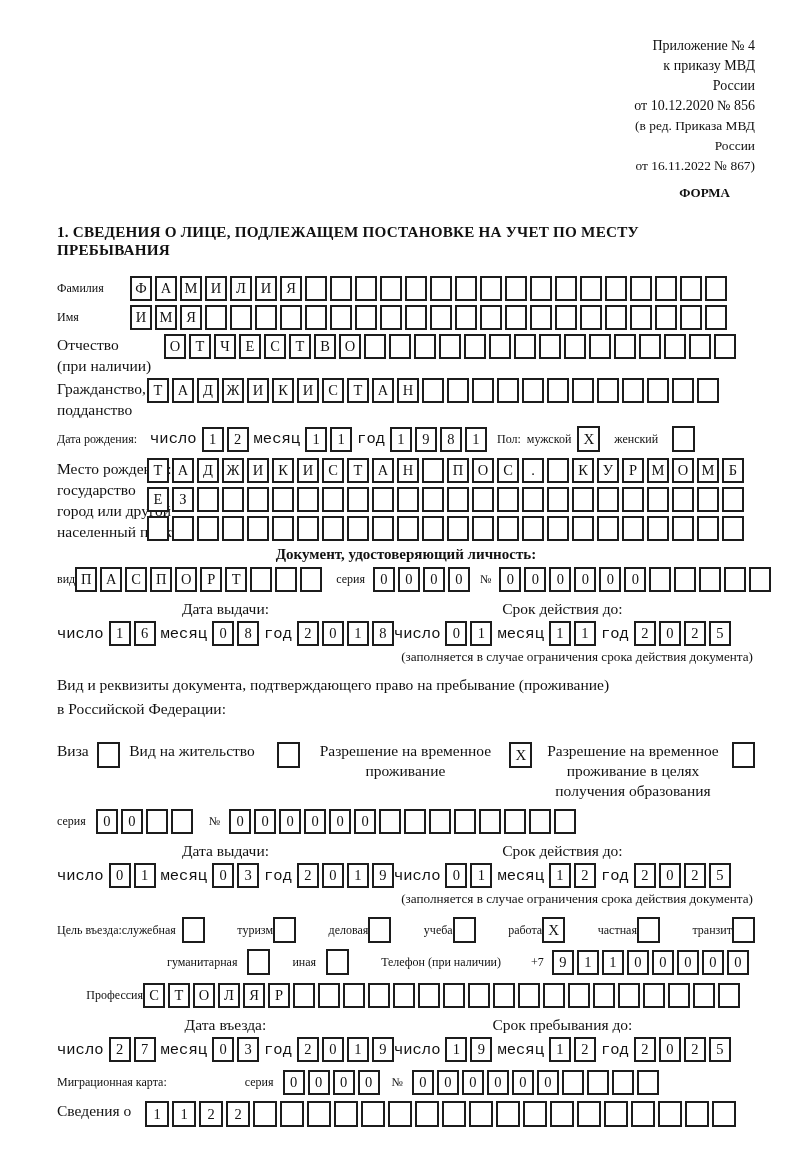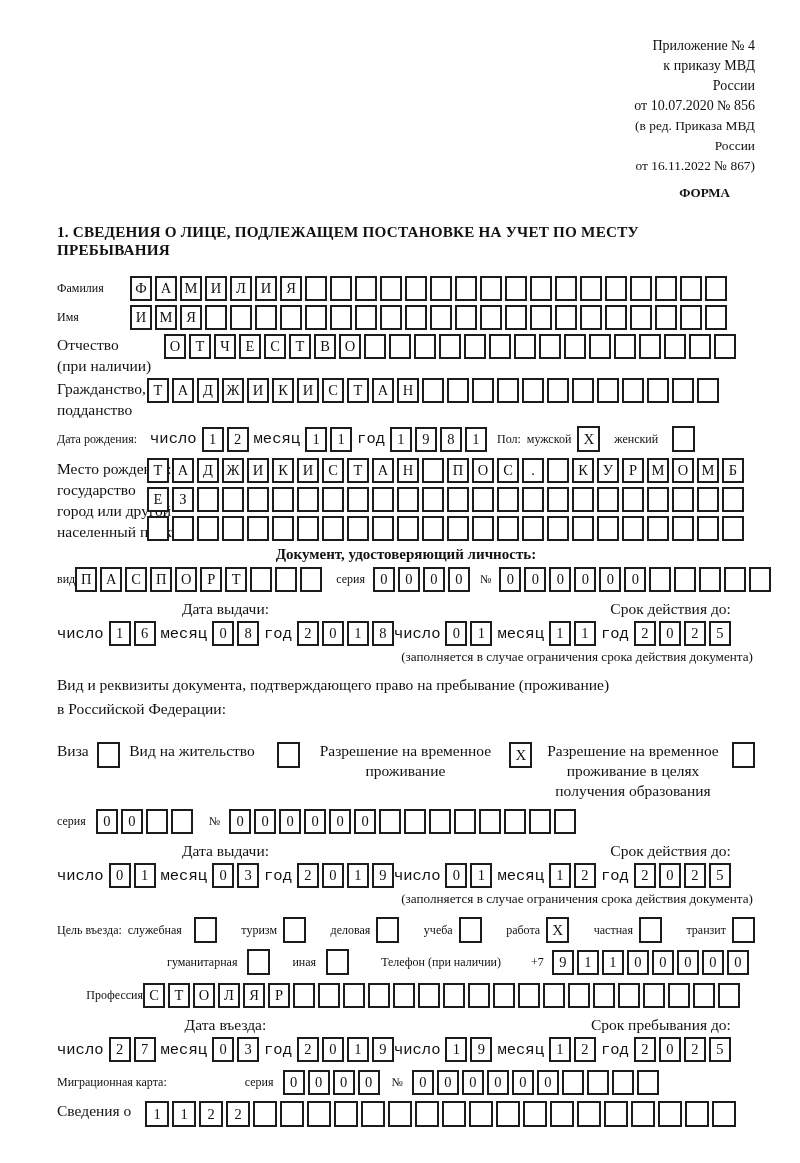--- a/index.html
+++ b/index.html
@@ -21,41 +21,41 @@
   .cbox{box-sizing:border-box;flex:none;width:23px;height:26px;border:2px solid #1c1c1c;
         display:inline-flex;align-items:center;justify-content:center;font-size:15px;}
   .row{display:flex;align-items:center;margin-top:4px;}
   .labcol{flex:none;font-size:15.5px;line-height:21px;}
   .stack>.cells{margin-top:4px;}
   .stack>.cells:first-child{margin-top:0;}
   .dsl{font-size:15.5px;margin:0 5px;white-space:nowrap;font-family:Liberation Mono, monospace;}
   .dg{display:flex;align-items:center;}
   .dates-wrap{display:flex;margin-top:8px;}
   .dcol{display:flex;flex-direction:column;align-items:center;}
-  .dcol-right{margin-left:auto;margin-right:26px;align-items:flex-end;}
+  .dcol-right{margin-left:auto;margin-right:26px;}
   .dhead{font-size:15.5px;margin-bottom:3px;}
   .note-r{text-align:right;font-size:13.2px;margin-top:3px;padding-right:2px;}
   .intro{font-size:15.5px;line-height:24px;margin-top:8px;}
   .opts{display:flex;align-items:flex-start;justify-content:space-between;margin-top:20px;}
   .opt{display:flex;align-items:flex-start;gap:8px;}
   .opt .txt{font-size:15.5px;text-align:center;line-height:20px;}
   .opt .cbox{margin-top:1px;}
   .pairline{display:flex;align-items:center;justify-content:space-between;margin-top:10px;}
-  .pair{display:flex;align-items:center;gap:6px;}
+  .pair{display:flex;align-items:center;gap:0;}
   .mt6{margin-top:6px;} .mt8{margin-top:8px;}
 </style>
 </head>
 <body>
 
 <div class="page">
 
   <div class="ref">
     <div>Приложение № 4</div>
     <div>к приказу МВД России</div>
-    <div>от 10.07.2020 № 856</div>
+    <div>от 10.12.2020 № 856</div>
     <div class="small">(в ред. Приказа МВД России</div>
     <div class="small">от 16.11.2022 № 867)</div>
   </div>
 
   <div class="forma">ФОРМА</div>
 
 
   <div class="sec">1. СВЕДЕНИЯ О ЛИЦЕ, ПОДЛЕЖАЩЕМ ПОСТАНОВКЕ НА УЧЕТ ПО МЕСТУ ПРЕБЫВАНИЯ</div>
 
   <div class="row" style="margin-top:17px;">

